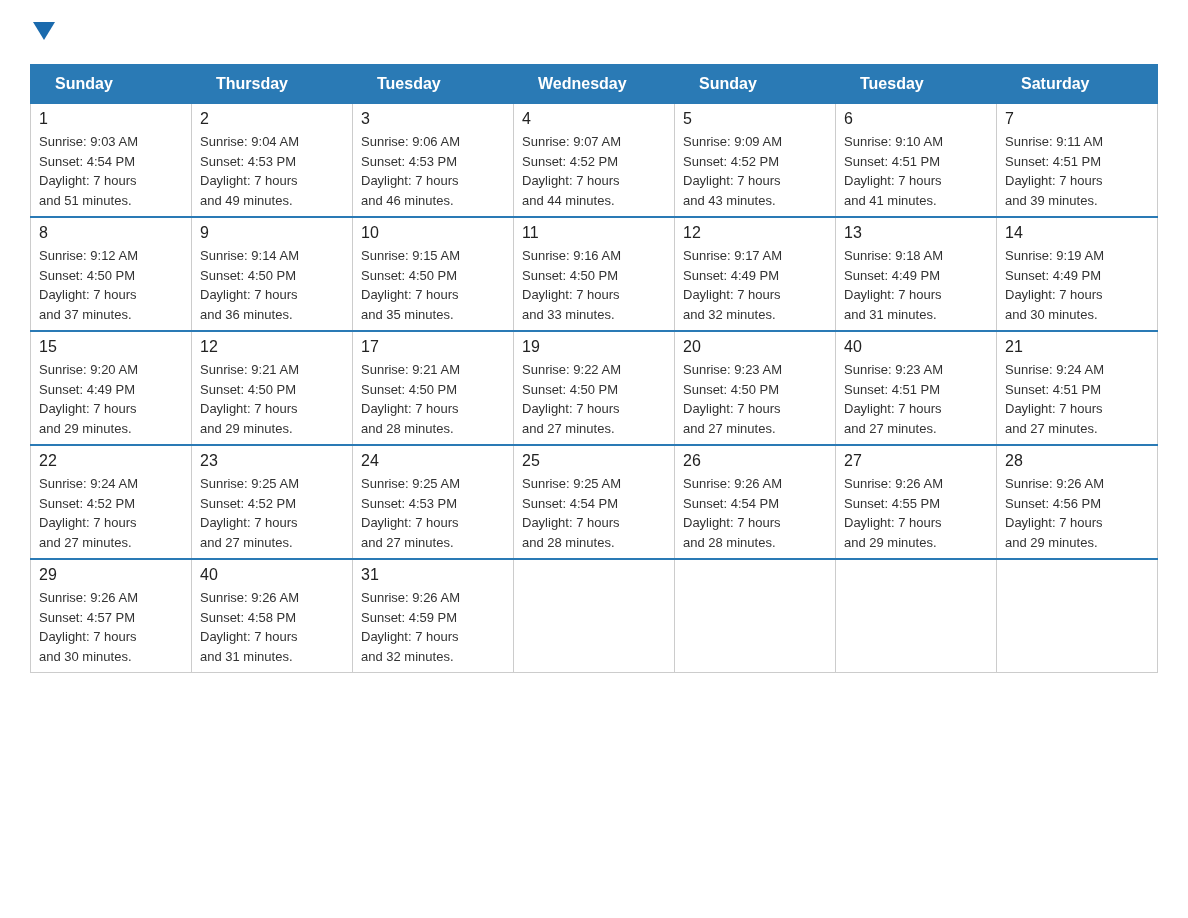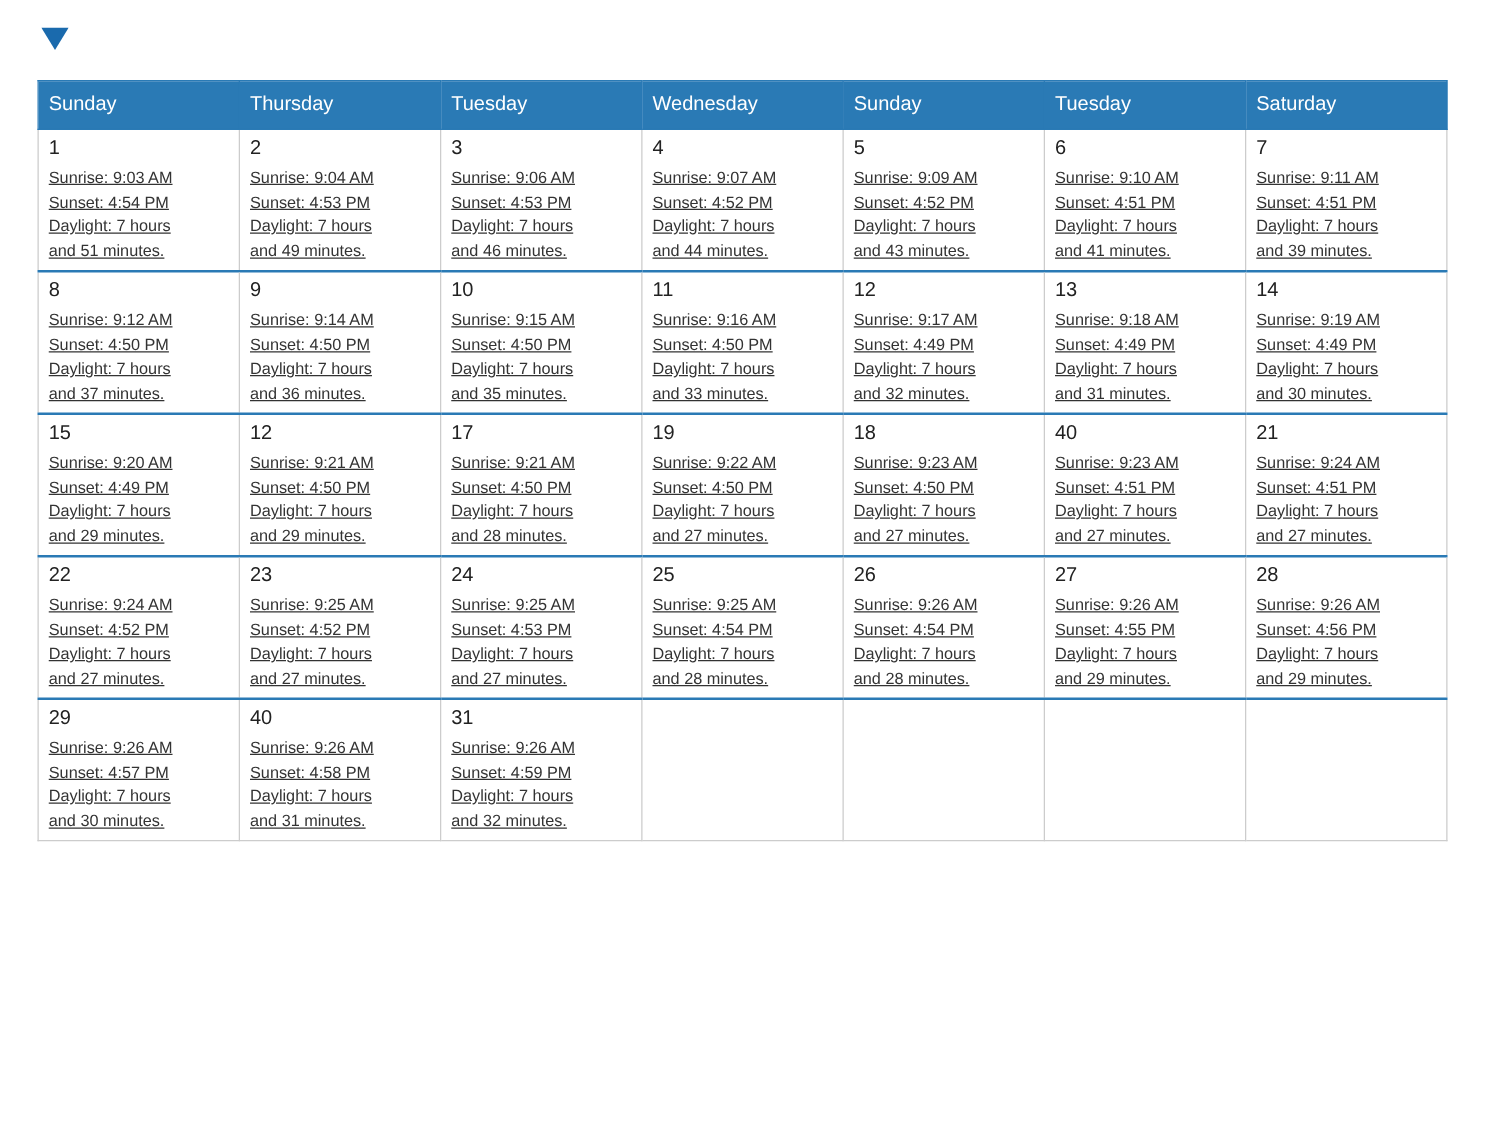--- a/index.html
+++ b/index.html
@@ -48,22 +48,22 @@
     }
     .calendar {
       width: 100%;
       border-collapse: collapse;
       border: 1px solid #ccc;
     }
     .calendar th {
       background-color: #2a7ab5;
       color: #fff;
       font-size: 16px;
-      font-weight: normal;
-      padding: 10px 8px;
+      font-weight: bold;
+      padding: 10px 24px;
       text-align: left;
       border: 1px solid #2a7ab5;
     }
     .calendar td {
       vertical-align: top;
       border: 1px solid #ccc;
       padding: 6px 8px;
       width: calc(100% / 7);
       min-height: 110px;
       font-size: 13px;
@@ -72,21 +72,20 @@
     .day-number {
       font-size: 16px;
       font-weight: normal;
       color: #222;
       margin-bottom: 4px;
     }
     .day-info {
       font-size: 13px;
       line-height: 1.5;
       color: #333;
-      text-decoration: underline;
     }
     .row-border td {
       border-top: 2px solid #2a7ab5;
     }
     .empty-cell {
       background: #fff;
     }
     .logo-container {
       display: flex;
       align-items: flex-start;
@@ -269,21 +268,21 @@
       </td>
         <td>
         <div class="day-number">19</div>
         <div class="day-info">
           Sunrise: 9:22 AM<br>
           Sunset: 4:50 PM<br>
           Daylight: 7 hours<br>and 27 minutes.
         </div>
       </td>
         <td>
-        <div class="day-number">18</div>
+        <div class="day-number">20</div>
         <div class="day-info">
           Sunrise: 9:23 AM<br>
           Sunset: 4:50 PM<br>
           Daylight: 7 hours<br>and 27 minutes.
         </div>
       </td>
         <td>
         <div class="day-number">40</div>
         <div class="day-info">
           Sunrise: 9:23 AM<br>

